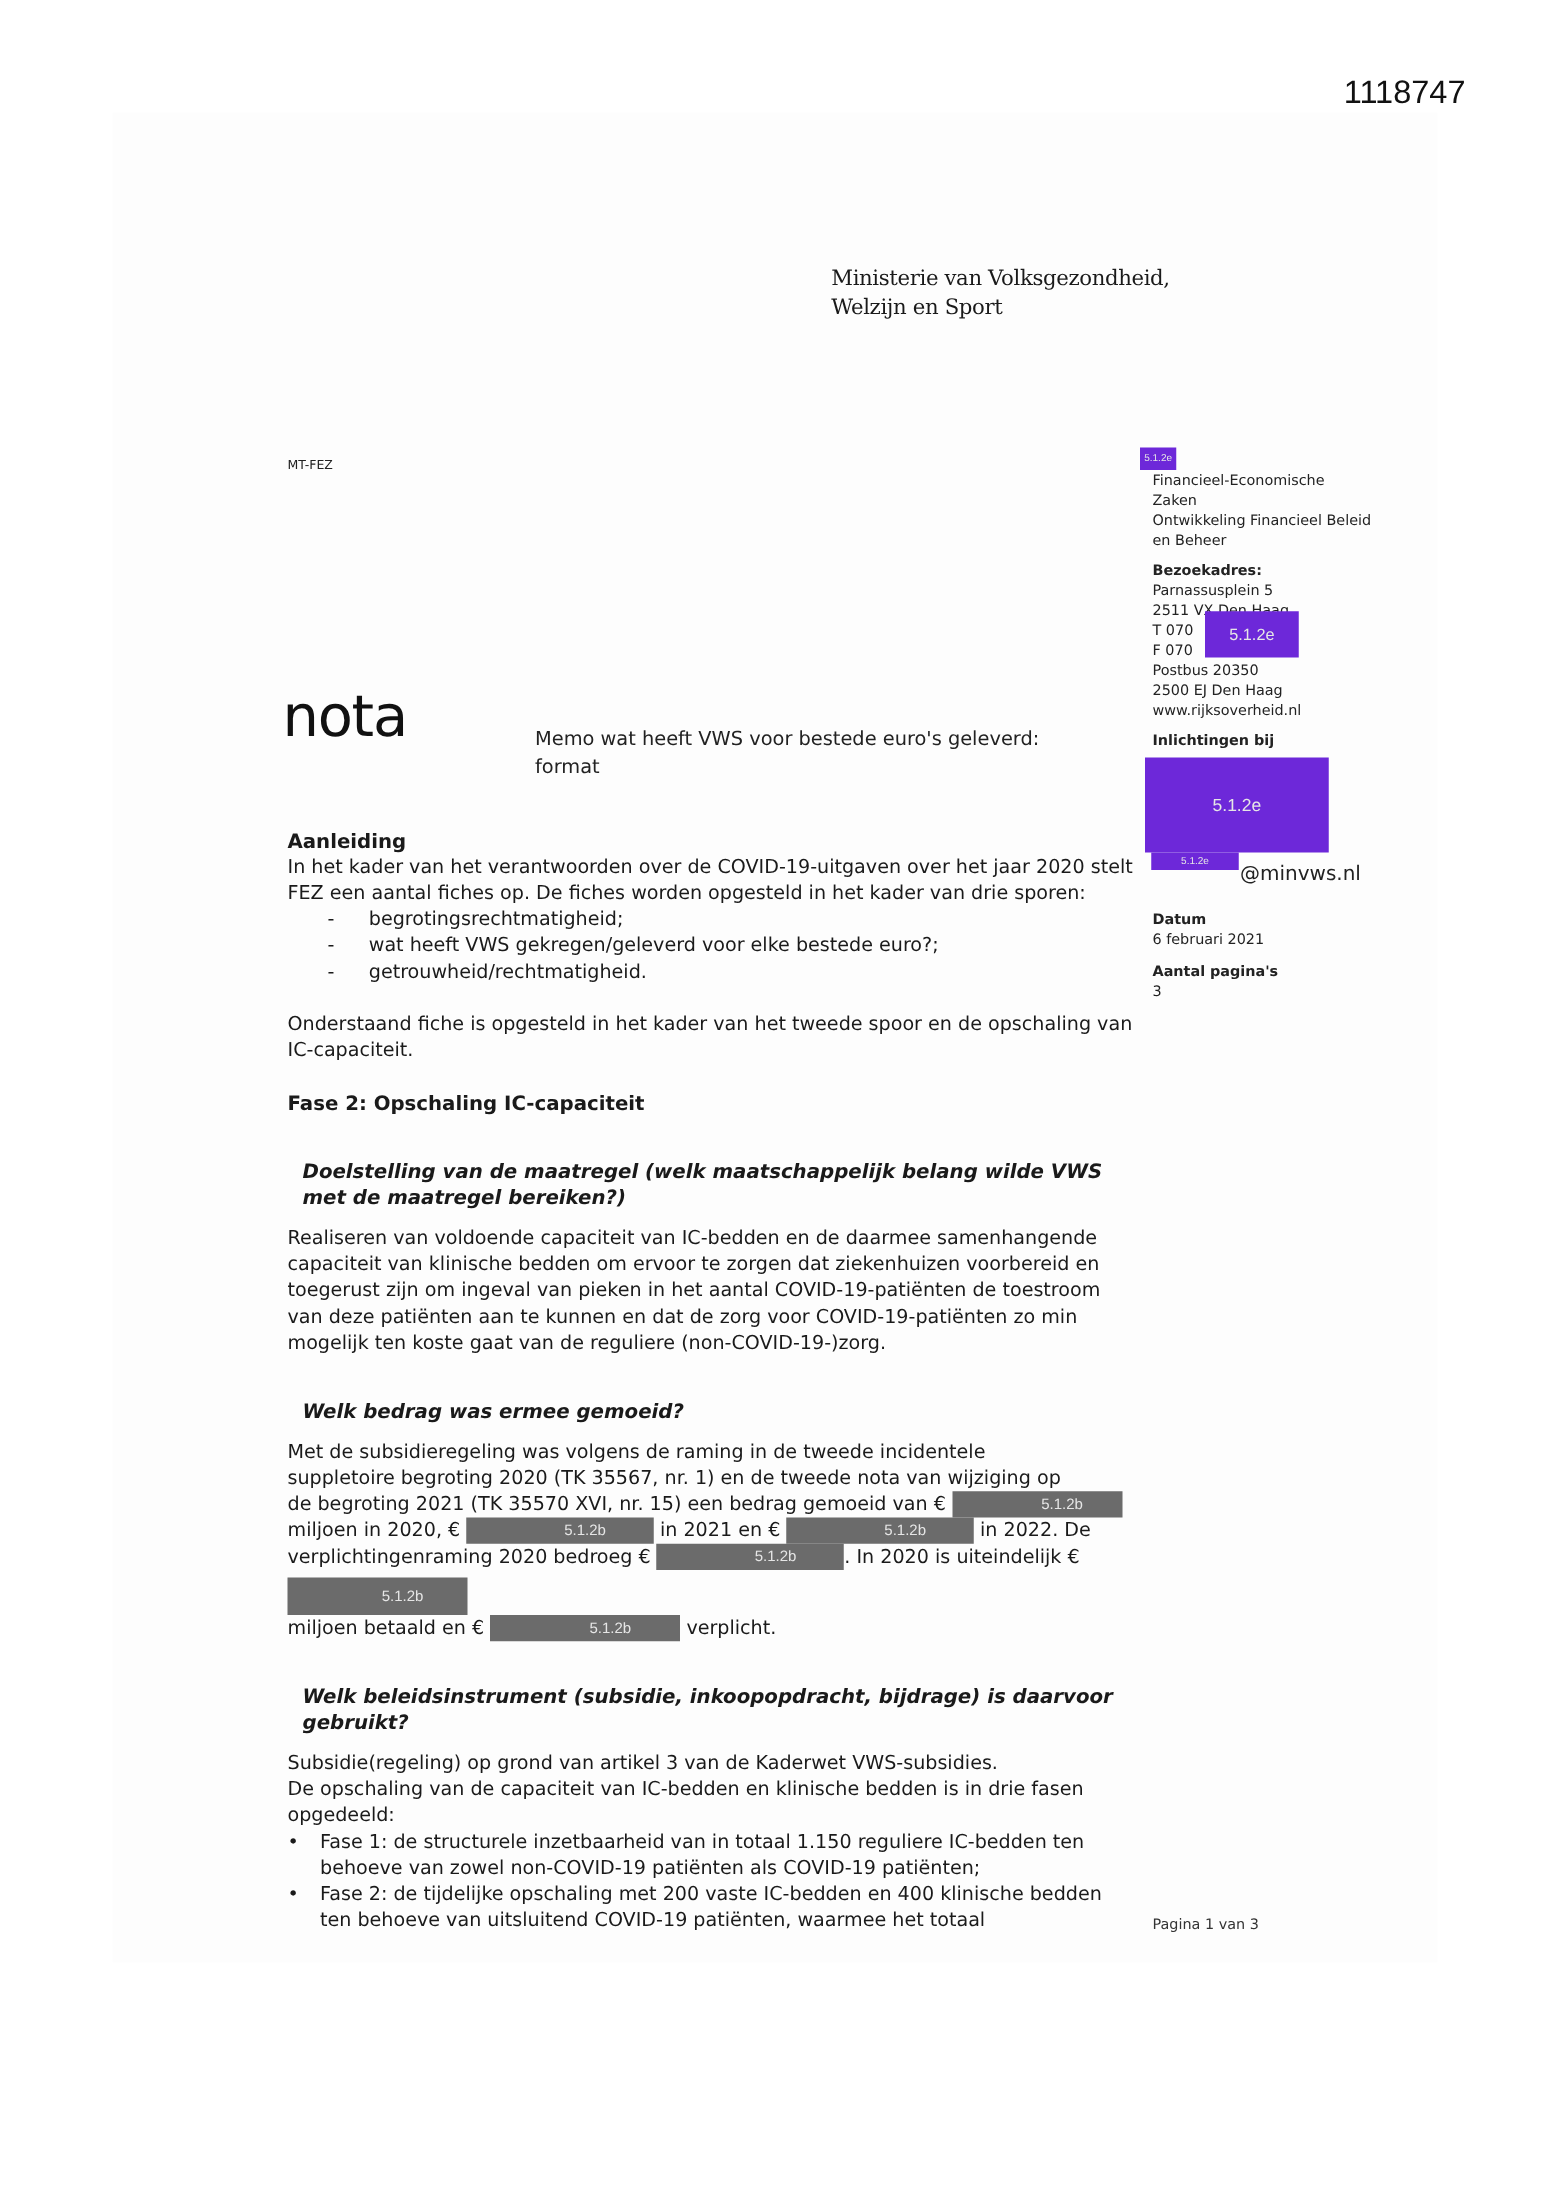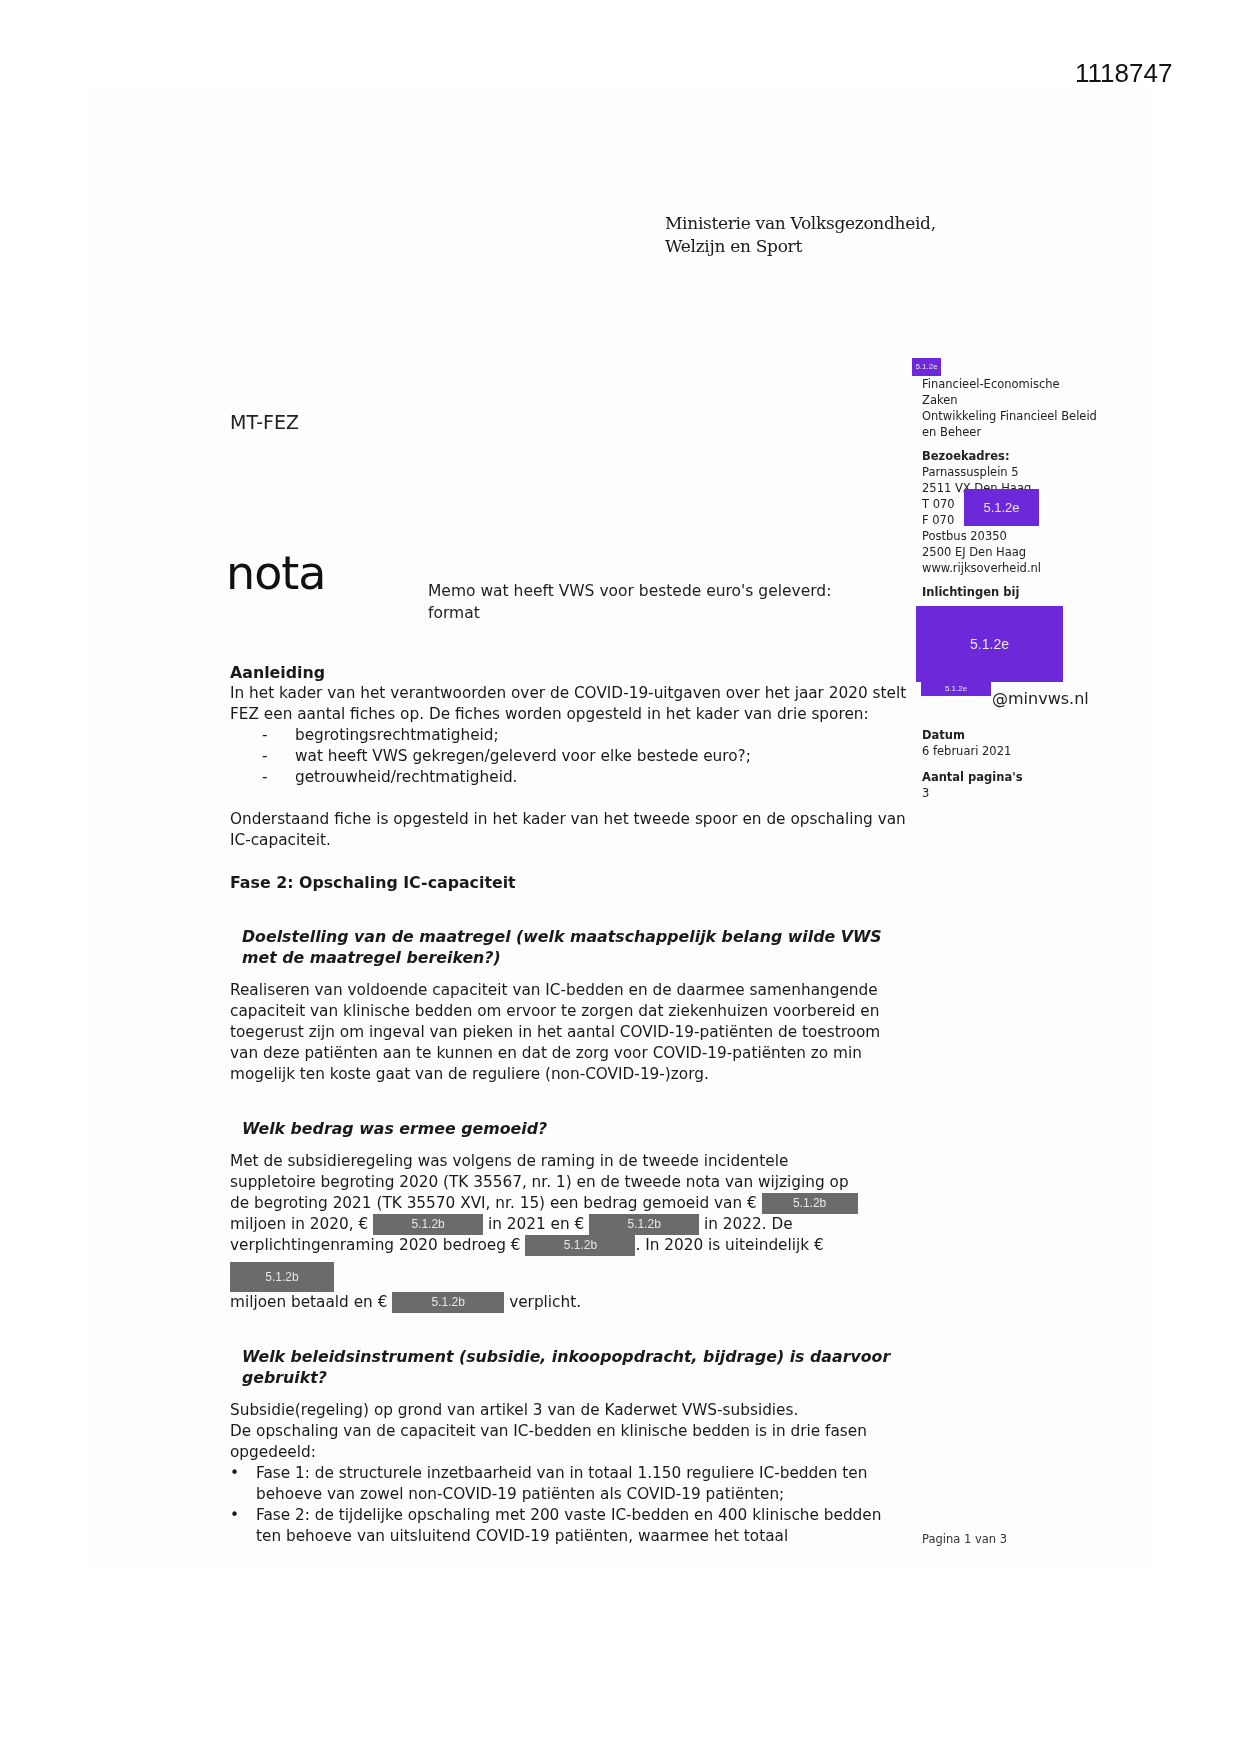--- a/index.html
+++ b/index.html
@@ -22,21 +22,21 @@
       background: #fdfdfd;
     }
     .ministry {
       position: absolute; left: 665px; top: 212px;
       font-family: "DejaVu Serif", serif;
       font-size: 17px; line-height: 23px; color: #1a1a1a;
       letter-spacing: -0.3px;
     }
     .recipient {
       position: absolute; left: 230px; top: 367px;
-      font-size: 19px; color: #222; margin-top: 44px;
+      font-size: 10px; color: #222;
     }
     .memo-word {
       position: absolute; left: 226px; top: 546px;
       font-size: 46px; color: #111; letter-spacing: -1px;
       font-family: "DejaVu Sans", sans-serif;
     }
     .subject {
       position: absolute; left: 428px; top: 580px;
       font-size: 15.5px; line-height: 22px; color: #222;
     }
@@ -63,21 +63,21 @@
     .gap { height: 21px; }
     .dashlist { list-style: none; margin: 0; padding: 0; }
     .dashlist li { display: flex; }
     .dashlist .dash { width: 65px; padding-left: 32px; box-sizing: border-box; }
     .bulletlist { list-style: none; margin: 0; padding: 0; }
     .bulletlist li { display: flex; }
     .bulletlist .bullet { width: 26px; flex-shrink: 0; }
     .inline-red {
       display: inline-block; background: #6b6b6b; color: #e6e6e6;
       font-family: "Liberation Sans", sans-serif; font-size: 12px;
-      height: 21px; line-height: 21px; text-align: center; vertical-align: top;
+      height: 21px; line-height: 21px; text-align: center; vertical-align: top; padding-left: 40px;
     }
     .footer {
       position: absolute; left: 922px; top: 1532px;
       font-size: 11.5px; color: #333;
     }
   </style>
 </head>
 <body>
 
 <div class="docnum">1118747</div>

